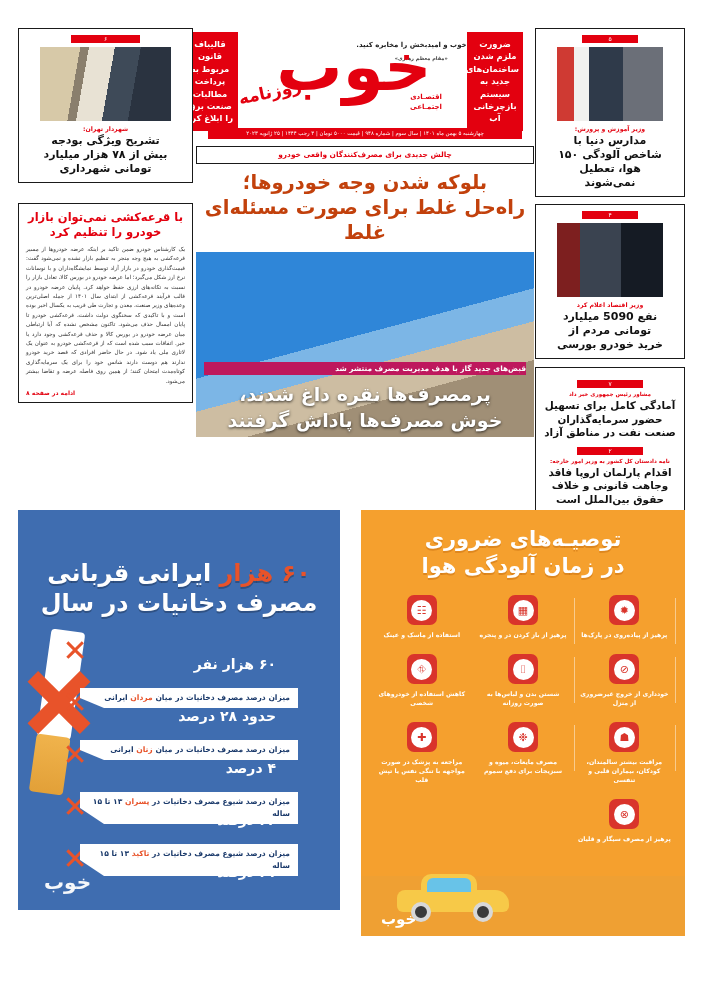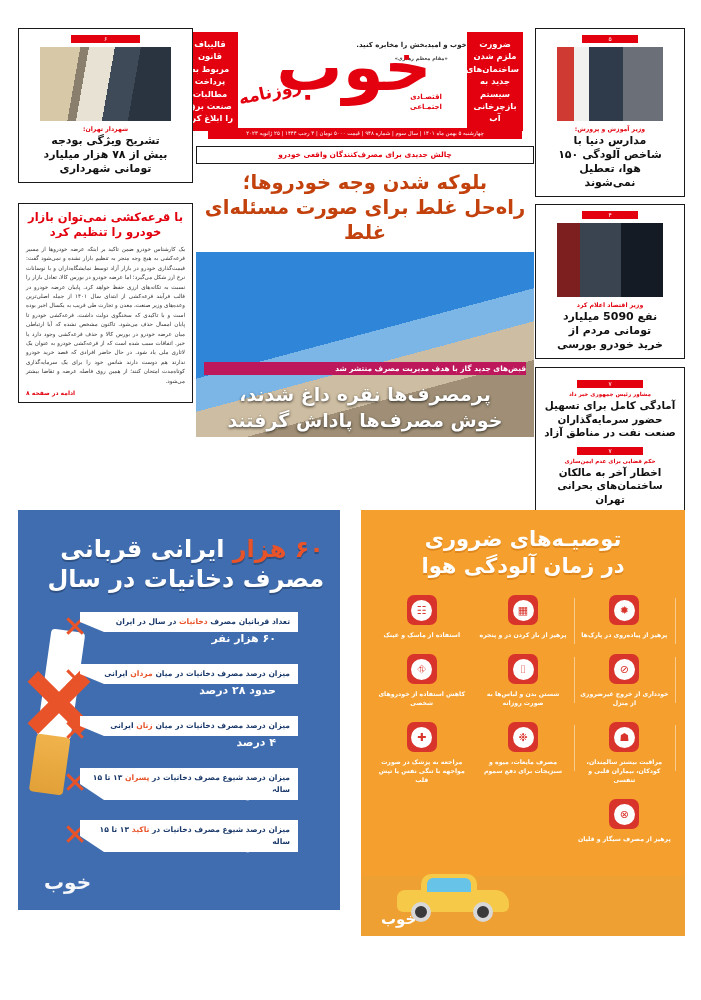--- a/index.html
+++ b/index.html
@@ -71,32 +71,32 @@
   .rwrap{border:1.6px solid #1a1a1a;padding:5px 6px 7px;box-sizing:border-box;margin-top:8px;}
 
   
   .bottom{position:absolute;left:0;top:505px;width:701px;height:430px;}
   .info-left{position:absolute;left:18px;top:5px;width:322px;height:400px;
     background:#3f6db0;overflow:hidden;}
   .info-right{position:absolute;right:16px;top:5px;width:324px;height:426px;
     background:#f5a02e;overflow:hidden;}
 
   
-  .sm-title{padding:24px 16px 6px;color:#fff;font-weight:bold;
-    font-size:24px;line-height:30px;text-shadow:0 2px 0 rgba(0,0,0,.25);}
+  .sm-title{padding:24px 16px 6px;text-align:center;color:#fff;font-weight:bold;
+    font-size:24px;line-height:30px;text-shadow:0 2px 0 rgba(0,0,0,.25);margin-top:24px;}
   .sm-title .accent{color:#e8532a;}
   .sm-rows{position:relative;margin-top:10px;padding:0 8px;}
   .sm-row{position:relative;height:52px;}
   .sm-x{position:absolute;right:244px;top:4px;width:26px;height:26px;color:#e8532a;
     font-size:30px;line-height:26px;font-weight:bold;text-align:center;}
   .sm-lbl{position:absolute;right:34px;top:2px;width:218px;background:#fff;color:#1b3a6b;
     font-size:7.6px;font-weight:bold;line-height:12px;padding:4px 8px;box-sizing:border-box;
     clip-path:polygon(0 0,100% 0,100% 100%,24px 100%,0 50%);text-align:right;}
   .sm-lbl b{color:#e8532a;}
-  .sm-val{position:absolute;right:56px;top:22px;color:#fff;font-size:11px;font-weight:bold;
+  .sm-val{position:absolute;right:56px;top:22px;color:#fff;font-size:14px;font-weight:bold;
     letter-spacing:.5px;text-align:center;}
   .sm-cig{position:absolute;left:22px;top:120px;width:34px;height:165px;transform:rotate(8deg);}
   .sm-cig .body{position:absolute;left:0;top:0;width:34px;height:108px;background:#fff;border-radius:4px;}
   .sm-cig .filt{position:absolute;left:0;top:106px;width:34px;height:58px;
     background:linear-gradient(#f0b34c,#e2a038);border-radius:4px;}
   .sm-bigx{position:absolute;left:4px;top:155px;width:74px;height:74px;}
   .sm-bigx i{position:absolute;left:0;top:30px;width:74px;height:15px;background:#e8532a;display:block;}
   .sm-bigx i:first-child{transform:rotate(45deg);}
   .sm-bigx i:last-child{transform:rotate(-45deg);}
   .sm-logo{position:absolute;left:26px;bottom:16px;color:#fff;font-size:20px;font-weight:bold;opacity:.95;}
@@ -209,20 +209,25 @@
         <div class="mtitle">نفع 5090 میلیارد تومانی مردم از خرید خودرو بورسی</div>
       </div>
 
       <div class="rwrap">
         <div class="rhead">
           <div class="pnum">۷</div>
           <div class="rk">مشاور رئیس جمهوری خبر داد</div>
           <div class="rt">آمادگی کامل برای تسهیل حضور سرمایه‌گذاران صنعت نفت در مناطق آزاد</div>
         </div>
         <div class="rhead">
+          <div class="pnum">۲</div>
+          <div class="rk">نامه دادستان کل کشور به وزیر امور خارجه:</div>
+          <div class="rt">اقدام پارلمان اروپا فاقد وجاهت قانونی و خلاف حقوق بین‌الملل است</div>
+        </div>
+        <div class="rhead">
           <div class="pnum">۷</div>
           <div class="rk">حکم قضایی برای عدم ایمن‌سازی</div>
           <div class="rt">اخطار آخر به مالکان ساختمان‌های بحرانی تهران</div>
         </div>
       </div>
     </div>
   </div>
 
   <div class="bottom">
 
@@ -238,21 +243,20 @@
           <div class="filt"></div>
       </div>
       <div class="sm-bigx">
           <i></i>
           <i></i>
         </div>
 
       <div class="sm-rows">
         <div class="sm-row">
           <div class="sm-x">✕</div>
-          <div class="sm-lbl"><span>تعداد قربانیان مصرف </span><b>دخانیات</b><span> در سال در ایران</span></div>
           <div class="sm-val">۶۰ هزار نفر</div>
         </div>
         <div class="sm-row">
           <div class="sm-x">✕</div>
           <div class="sm-lbl"><span>میزان درصد مصرف دخانیات در میان </span><b>مردان</b><span> ایرانی</span></div>
           <div class="sm-val">حدود ۲۸ درصد</div>
         </div>
         <div class="sm-row">
           <div class="sm-x">✕</div>
           <div class="sm-lbl"><span>میزان درصد مصرف دخانیات در میان </span><b>زنان</b><span> ایرانی</span></div>

